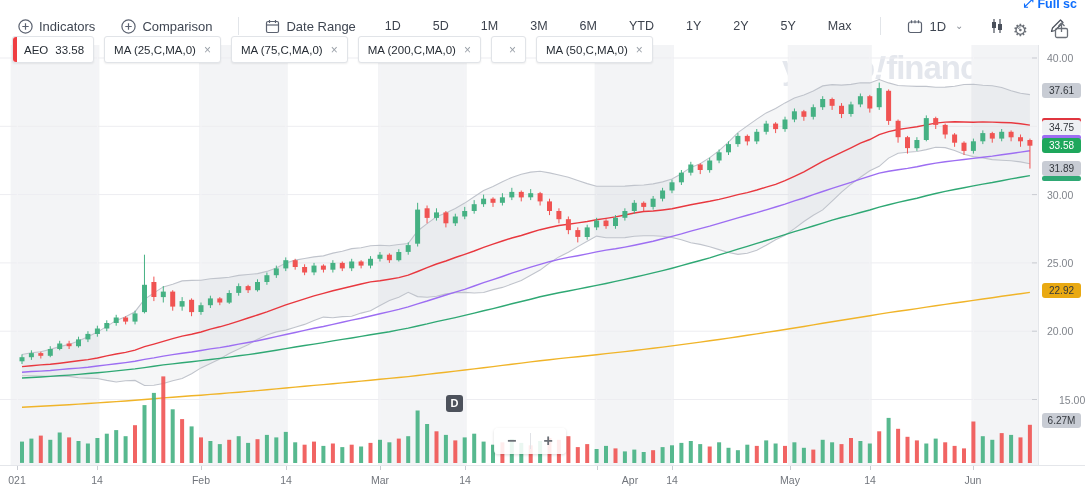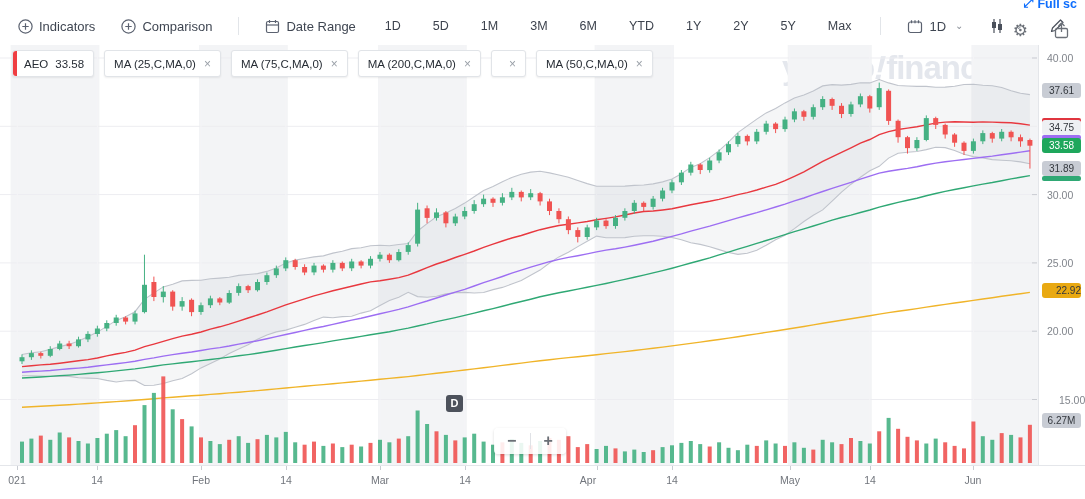--- a/index.html
+++ b/index.html
@@ -10,21 +10,21 @@
   .tb-item{display:flex;align-items:center;gap:6px;font-size:13px;color:#3f4652;cursor:pointer;padding:0 8px;white-space:nowrap;}
   .tb-item svg{display:block;}
   .range-btn{font-size:12.5px;color:#3d434e;font-weight:500;padding:0 11px;cursor:pointer;}
   .divider{width:1px;height:18px;background:#e2e5e9;margin:0 8px;}
   .caret{font-size:10px;color:#8a8f98;margin-left:3px;transform:translateY(-1px);}
   .top-actions{position:absolute;top:22px;right:16px;display:flex;align-items:center;gap:26px;}
   .top-actions .gear{font-size:17px;color:#6b7078;cursor:pointer;line-height:1;}
   .fullsc{position:absolute;top:-4px;right:8px;display:flex;align-items:center;gap:4px;
           color:#0e6efd;font-size:12.5px;font-weight:bold;cursor:pointer;}
   
-  .chips{position:absolute;top:50px;left:12px;display:flex;gap:10px;z-index:6;}
+  .chips{position:absolute;top:36px;left:12px;display:flex;gap:10px;z-index:6;}
   .chip{display:flex;align-items:center;height:25px;background:#fff;border:1px solid #e1e4e8;
         border-radius:3px;box-shadow:0 1px 2px rgba(0,0,0,.07);font-size:11.5px;color:#272d35;
         padding:0 9px;white-space:nowrap;}
   .chip .bar{width:4px;height:25px;border-radius:3px 0 0 3px;margin:0 7px 0 -9px;}
   .chip .x{color:#9aa0a8;font-size:12px;margin-left:8px;cursor:pointer;}
   .chip .price{margin-left:7px;}
   
   .watermark{position:absolute;top:49px;left:782px;font-size:33px;font-weight:800;
              color:#e4e7ed;letter-spacing:-1px;z-index:1;user-select:none;}
   .watermark .bang{display:inline-block;transform:skewX(-14deg);margin:0 1px;}
@@ -519,39 +519,39 @@
       <div class="y-tick" style="top: 212px;">25.00</div>
       <div class="y-tick" style="top: 280px;">20.00</div>
       <div class="y-tick" style="top: 349px; margin-left: 12px;">15.00</div>
       <div class="y-badge" style="background: rgb(200, 204, 212); top: 38px;">37.61</div>
       <div class="y-pill" style="background: rgb(224, 53, 63); top: 73px;"></div>
       <div class="y-badge" style="background: rgb(238, 240, 243); top: 75px;">34.75</div>
       <div class="y-pill" style="background: rgb(157, 110, 242); top: 90px;"></div>
       <div class="y-badge" style="background: rgb(30, 167, 92); color: rgb(255, 255, 255); top: 93px;">33.58</div>
       <div class="y-badge" style="background: rgb(200, 204, 212); top: 116px;">31.89</div>
       <div class="y-pill" style="background: rgb(47, 168, 116); top: 131px;"></div>
-      <div class="y-badge" style="background: rgb(233, 169, 18); top: 238px; text-align: right;">22.92</div>
+      <div class="y-badge" style="background: rgb(233, 169, 18); top: 238px;">22.92</div>
       <div class="y-badge" style="background: rgb(200, 204, 212); top: 368px;">6.27M</div>
     </div>
 
   <div class="x-axis" id="x-axis">
       <div class="x-tick" style="left: 17px;"></div>
       <div class="x-label" style="left: 17px;">021</div>
       <div class="x-tick" style="left: 97px;"></div>
       <div class="x-label" style="left: 97px;">14</div>
       <div class="x-tick" style="left: 201px;"></div>
       <div class="x-label" style="left: 201px;">Feb</div>
       <div class="x-tick" style="left: 286px;"></div>
       <div class="x-label" style="left: 286px;">14</div>
       <div class="x-tick" style="left: 380px;"></div>
       <div class="x-label" style="left: 380px;">Mar</div>
       <div class="x-tick" style="left: 465px;"></div>
       <div class="x-label" style="left: 465px;">14</div>
       <div class="x-tick" style="left: 597px;"></div>
-      <div class="x-label" style="left: 588px;">Apr</div>
+      <div class="x-label" style="left: 630px;">Apr</div>
       <div class="x-tick" style="left: 672px;"></div>
       <div class="x-label" style="left: 672px;">14</div>
       <div class="x-tick" style="left: 790px;"></div>
       <div class="x-label" style="left: 790px;">May</div>
       <div class="x-tick" style="left: 870px;"></div>
       <div class="x-label" style="left: 870px;">14</div>
       <div class="x-tick" style="left: 973px;"></div>
       <div class="x-label" style="left: 973px;">Jun</div>
     </div>
 

